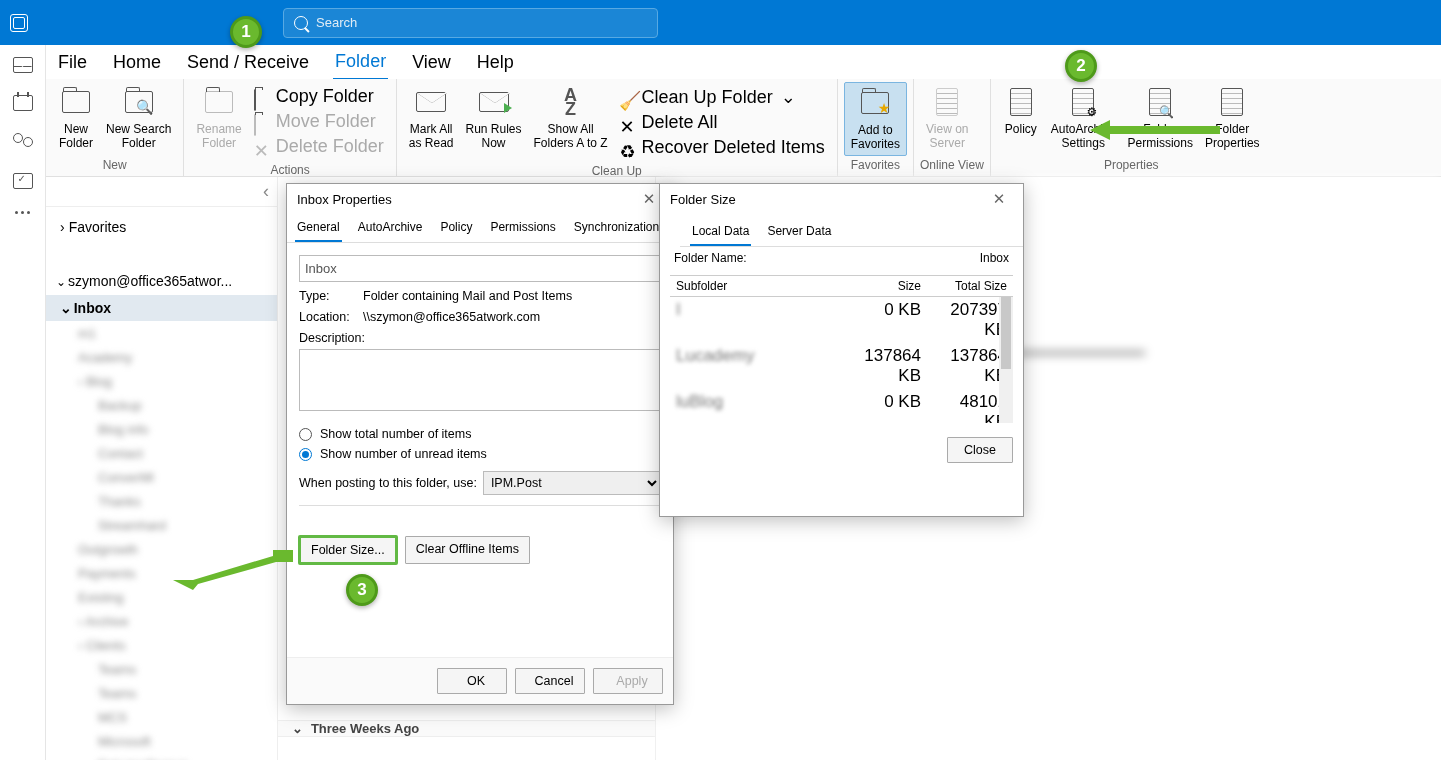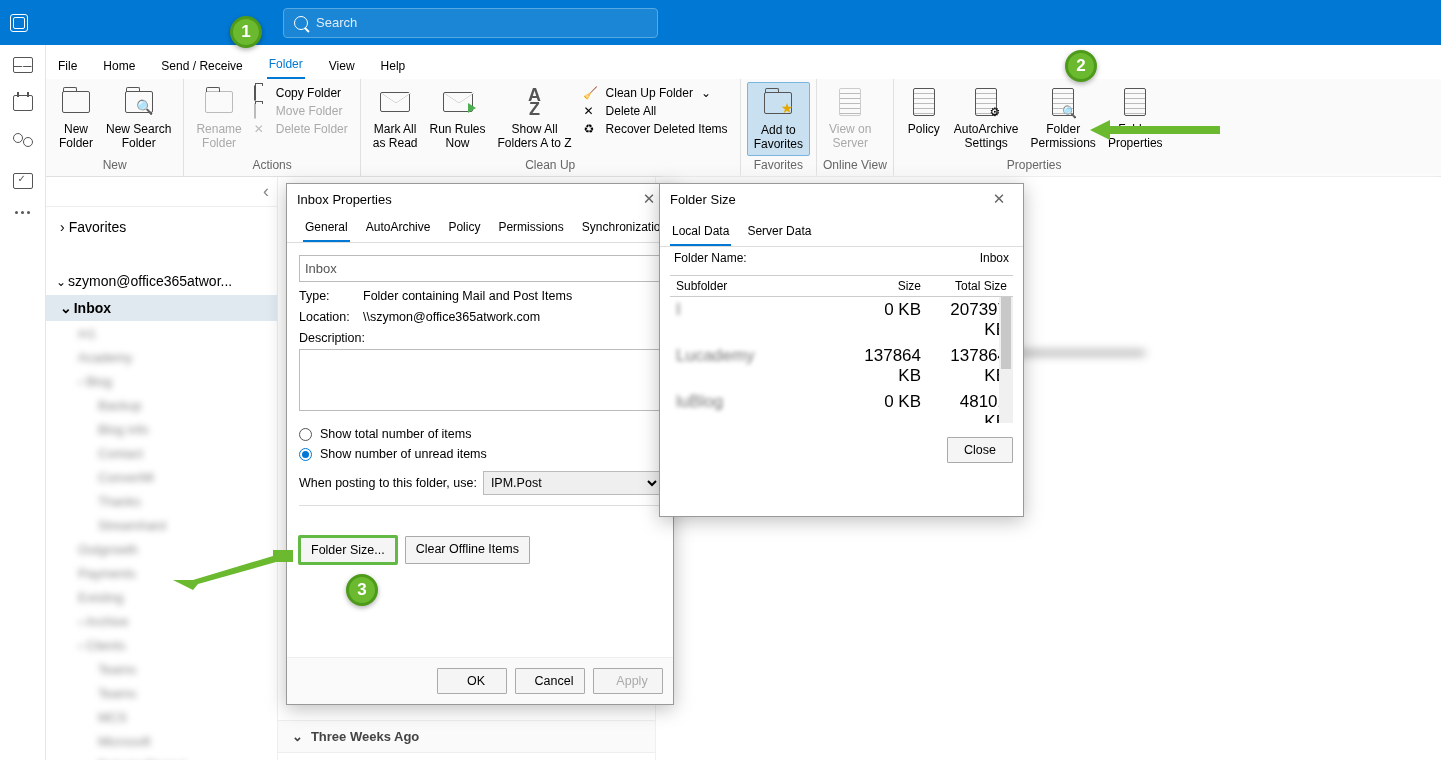--- a/index.html
+++ b/index.html
@@ -25,35 +25,35 @@
 .rail-cal::before{content:"";position:absolute;top:-4px;left:3px;width:2px;height:5px;background:#555;box-shadow:10px 0 #555;}
 .rail-ppl{width:20px;height:18px;border:none;}
 .rail-ppl::before{content:"";position:absolute;width:8px;height:8px;border:1.5px solid #555;border-radius:50%;left:0;top:0;}
 .rail-ppl::after{content:"";position:absolute;width:8px;height:8px;border:1.5px solid #555;border-radius:50%;right:0;top:4px;}
 .rail-task{border:1.5px solid #555;border-radius:2px;}
 .rail-task::after{content:"✓";position:absolute;font-size:10px;left:4px;top:-1px;color:#555;}
 .rail-more{width:20px;height:4px;display:flex;gap:3px;justify-content:center;}
 .rail-more span{width:3px;height:3px;background:#555;border-radius:50%;}
 
 
-.menubar { position:absolute; left:46px; top:45px; right:0; height:34px; display:flex; align-items:flex-end; padding-left:10px; gap:22px; font-size:12px; }
+.menubar { position:absolute; left:46px; top:45px; right:0; height:34px; display:flex; align-items:center; padding-left:10px; gap:22px; font-size:18px; }
 .menubar div { cursor:default; padding:6px 2px;}
 .menubar .active { color:#0078d4; border-bottom:2px solid #0078d4; }
 
 
 .ribbon { position:absolute; left:46px; top:79px; right:0; height:98px; background:#fafafa; border-bottom:1px solid #e0e0e0; display:flex; }
 .rgroup { border-right:1px solid #e0e0e0; display:flex; flex-direction:column; height:100%; padding:3px 6px 0; }
 .rgroup-items { display:flex; flex:1; align-items:flex-start;}
 .rgroup-label { text-align:center; font-size:12px; color:#666; padding:2px 0 4px; }
 .rbtn { display:flex; flex-direction:column; align-items:center; padding:4px 6px; font-size:12px; line-height:14px; text-align:center; cursor:default; min-width:48px;}
 .rbtn .ric { width:32px; height:32px; margin-bottom:4px; position:relative; display:flex; justify-content:center; align-items:center;}
 .rbtn.disabled{color:#aaa;}
 .rbtn.highlighted{background:#c8e0f0;border:1px solid #7ab5e0;border-radius:2px;}
 .smallbtns { display:flex; flex-direction:column; gap:4px; padding:4px 6px;}
-.smallbtn { display:flex; align-items:center; gap:6px; font-size:12px; white-space:nowrap;}
+.smallbtn { display:flex; align-items:center; gap:6px; font-size:18px; white-space:nowrap;}
 .smallbtn.disabled{color:#aaa;}
 .smallbtn .sic{width:16px;height:14px;position:relative;}
 
 .ic-folder{width:28px;height:22px;border:1.5px solid #555;border-radius:2px;position:relative;}
 .ic-folder::before{content:"";position:absolute;top:-5px;left:0;width:12px;height:4px;border:1.5px solid #555;border-bottom:none;border-radius:2px 2px 0 0;}
 .ic-star{position:absolute;bottom:-2px;right:-2px;color:#e6a800;font-size:14px;}
 .ic-fold-sm{width:16px;height:12px;border:1.2px solid #555;border-radius:1px;position:relative;}
 .ic-fold-sm::before{content:"";position:absolute;top:-3px;left:0;width:6px;height:2px;border:1.2px solid #555;border-bottom:none;}
 .ic-envelope{width:30px;height:20px;border:1.5px solid #555;border-radius:2px;position:relative;}
 .ic-envelope::after{content:"";position:absolute;left:0;right:0;top:0;border-left:15px solid transparent;border-right:15px solid transparent;border-top:10px solid #fafafa;}
@@ -73,29 +73,29 @@
 .acct::before{content:"⌄";margin-right:2px;font-size:12px;}
 .folder-item{padding:5px 14px;font-size:14px;}
 .folder-item.selected{background:#e1e9f0;font-weight:600;}
 .subfolders{padding-left:18px;}
 .subf{height:24px;display:flex;align-items:center;padding-left:14px;}
 .subf.l2{padding-left:34px;}
 .blur{filter:blur(3px);color:#888;}
 
 
 .msglist { position:absolute; left:278px; top:177px; width:378px; bottom:0; background:#fff; border-right:1px solid #eee; }
-.msglist .sect{position:absolute;left:0;right:0;top:543px;padding:8px 14px;border-top:1px solid #eee;border-bottom:1px solid #eee;font-weight:600;font-size:13px;color:#444;background:#fafafa;}
+.msglist .sect{position:absolute;left:0;right:0;top:543px;padding:0 14px;border-top:1px solid #eee;border-bottom:1px solid #eee;font-weight:600;font-size:13px;color:#444;background:#fafafa;}
 .msglist .sect::before{content:"⌄";margin-right:8px;}
 
 
 .dlg{position:absolute;background:#fff;border:1px solid #999;box-shadow:0 4px 18px rgba(0,0,0,.25);}
 .dlg1{left:286px;top:183px;width:388px;height:522px;}
 .dlg-title{display:flex;justify-content:space-between;align-items:center;padding:6px 10px;font-size:13px;}
 .dlg-close{width:28px;text-align:center;font-size:15px;color:#666;}
-.dlg-tabs{display:flex;gap:14px;padding:0 16px;border-bottom:1px solid #ddd;font-size:12px;}
+.dlg-tabs{display:flex;gap:14px;padding:0 8px;border-bottom:1px solid #ddd;font-size:12px;}
 .dlg-tabs div{padding:6px 2px;cursor:default;}
 .dlg-tabs .on{border-bottom:2px solid #0078d4;color:#000;font-weight:500;}
 .dlg-body{padding:12px;font-size:12.5px;}
 .dlg-body input[type=text]{width:100%;padding:5px;border:1px solid #bbb;font-size:13px;}
 .dlg-body input[readonly]{color:#555;background:#fff;}
 .prow{display:flex;margin:7px 0;}
 .prow .plab{width:64px;}
 .desc-box{width:100%;height:62px;border:1px solid #bbb;margin-top:4px;}
 .radio{display:flex;align-items:center;gap:8px;margin:6px 0;font-size:12.5px;}
 .radio .r{width:13px;height:13px;border:1px solid #555;border-radius:50%;position:relative;}
@@ -105,21 +105,21 @@
 .postrow select{flex:1;padding:3px;border:1px solid #bbb;font-size:12.5px;}
 .divider{height:1px;background:#ddd;margin:10px 0;}
 .btn{border:1px solid #aaa;background:#f5f5f5;padding:5px 10px;font-size:12.5px;cursor:default;border-radius:1px;}
 .btn.hi{border:2px solid #62b944;box-shadow:0 0 0 1px #62b944;} 
 .dlg-footer{position:absolute;bottom:0;left:0;right:0;display:flex;justify-content:flex-end;gap:8px;padding:10px;border-top:1px solid #eee;background:#fafafa;}
 .dlg-footer .btn{width:70px;text-align:center;padding-left:18px;}
 .dlg-footer .btn.dim{color:#aaa;}
 
 
 .dlg2{left:659px;top:183px;width:365px;height:334px;}
-.dlg2 .dlg-tabs{padding:4px 10px 0;}
+.dlg2 .dlg-tabs{padding:4px 10px 0;margin-left:20px;}
 .fsrow{display:flex;justify-content:space-between;padding:4px 14px;font-size:12px;}
 .fs-hi{border:2px solid #62b944;border-radius:3px;margin:2px 6px;padding:2px 6px;}
 .fs-tab{margin:6px 10px;border-top:1px solid #ccc;}
 .fs-tab-h{display:flex;border-bottom:1px solid #ccc;font-size:12px;}
 .fs-tab-h div, .fs-tab-r div{padding:3px 6px;}
 .fs-tab-h .c1{flex:1;}
 .fs-tab-h .c2,.fs-tab-h .c3{width:86px;text-align:right;}
 .fs-tab-body{max-height:126px;overflow:hidden;position:relative;}
 .fs-tab-r{display:flex;font-size:17px;}
 .fs-tab-r .c1{flex:1;filter:blur(2px);color:#777;}

